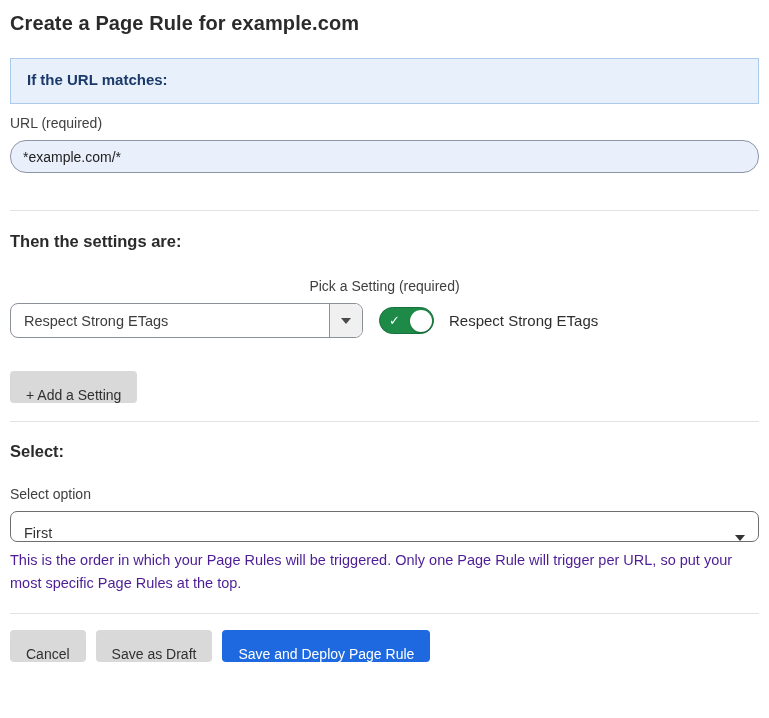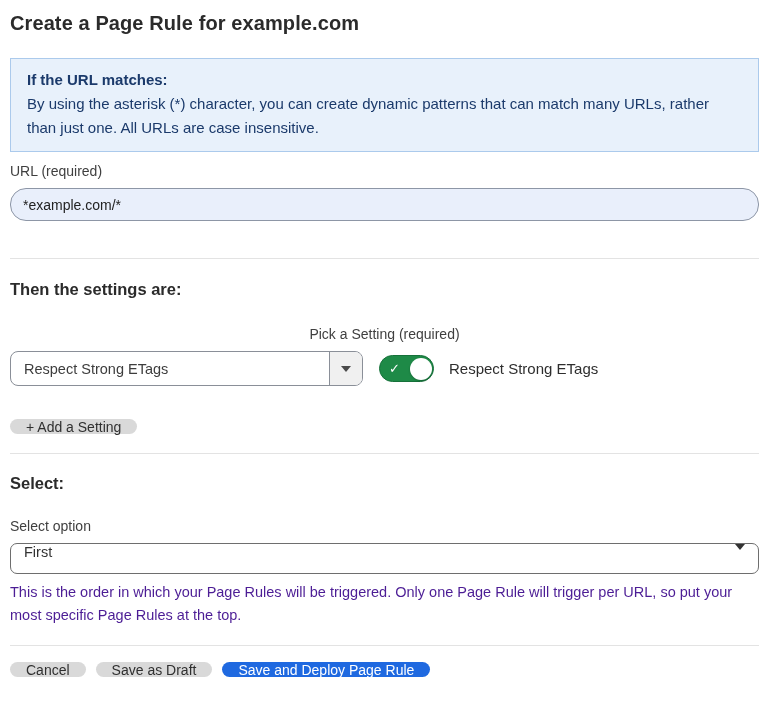--- a/index.html
+++ b/index.html
@@ -142,23 +142,23 @@
     box-shadow: 0 1px 2px rgba(0,0,0,0.25);
   }
   .toggle-label {
     margin-left: 15px;
     font-size: 15px;
     color: #2e2e2e;
   }
   
   .btn {
     border: none;
-    border-radius: 14px;
+    border-radius: 4px;
     height: 15px;
-    padding: 0 16px;
+    padding: 16px 16px;
     font-size: 14px;
     font-family: "Liberation Sans", sans-serif;
     cursor: pointer;
     color: #303030;
     background: #d9d9d9;
   }
   .add-setting-btn { margin-top: 33px; display: inline-block; }
   .btn-primary {
     background: #1f69e0;
     color: #ffffff;
@@ -167,21 +167,21 @@
   .order-heading { margin-top: 20px; }
   .order-label { margin-top: 25px; }
   .order-select {
     margin-top: 9px;
     width: 100%;
     height: 31px;
     border: 1px solid #6e6e6e;
     border-radius: 7px;
     background: #ffffff;
     display: flex;
-    align-items: flex-start;
+    align-items: flex-end;
     justify-content: space-between;
     padding: 0 13px;
     font-size: 14.5px;
     color: #333333;
     cursor: pointer;
   }
   .order-select .caret-down {
     border-left-width: 5px;
     border-right-width: 5px;
     border-top-width: 6px;
@@ -204,21 +204,20 @@
 </style>
 </head>
 <body>
 
 
 
 <h1 class="page-title">Create a Page Rule for example.com</h1>
 
 <div class="info-box">
   <div class="info-heading">If the URL matches:</div>
-  <div class="info-body">By using the asterisk (*) character, you can create dynamic patterns that can match many URLs, rather than just one. All URLs are case insensitive.</div>
 </div>
 
 <div class="field-label url-label">URL (required)</div>
 <input class="url-input" type="text" value="*example.com/*" style="">
 
 <hr class="divider divider-1">
 
 <h2 class="section-heading settings-heading">Then the settings are:</h2>
 
 <div class="field-label picker-label">Pick a Setting (required)</div>

